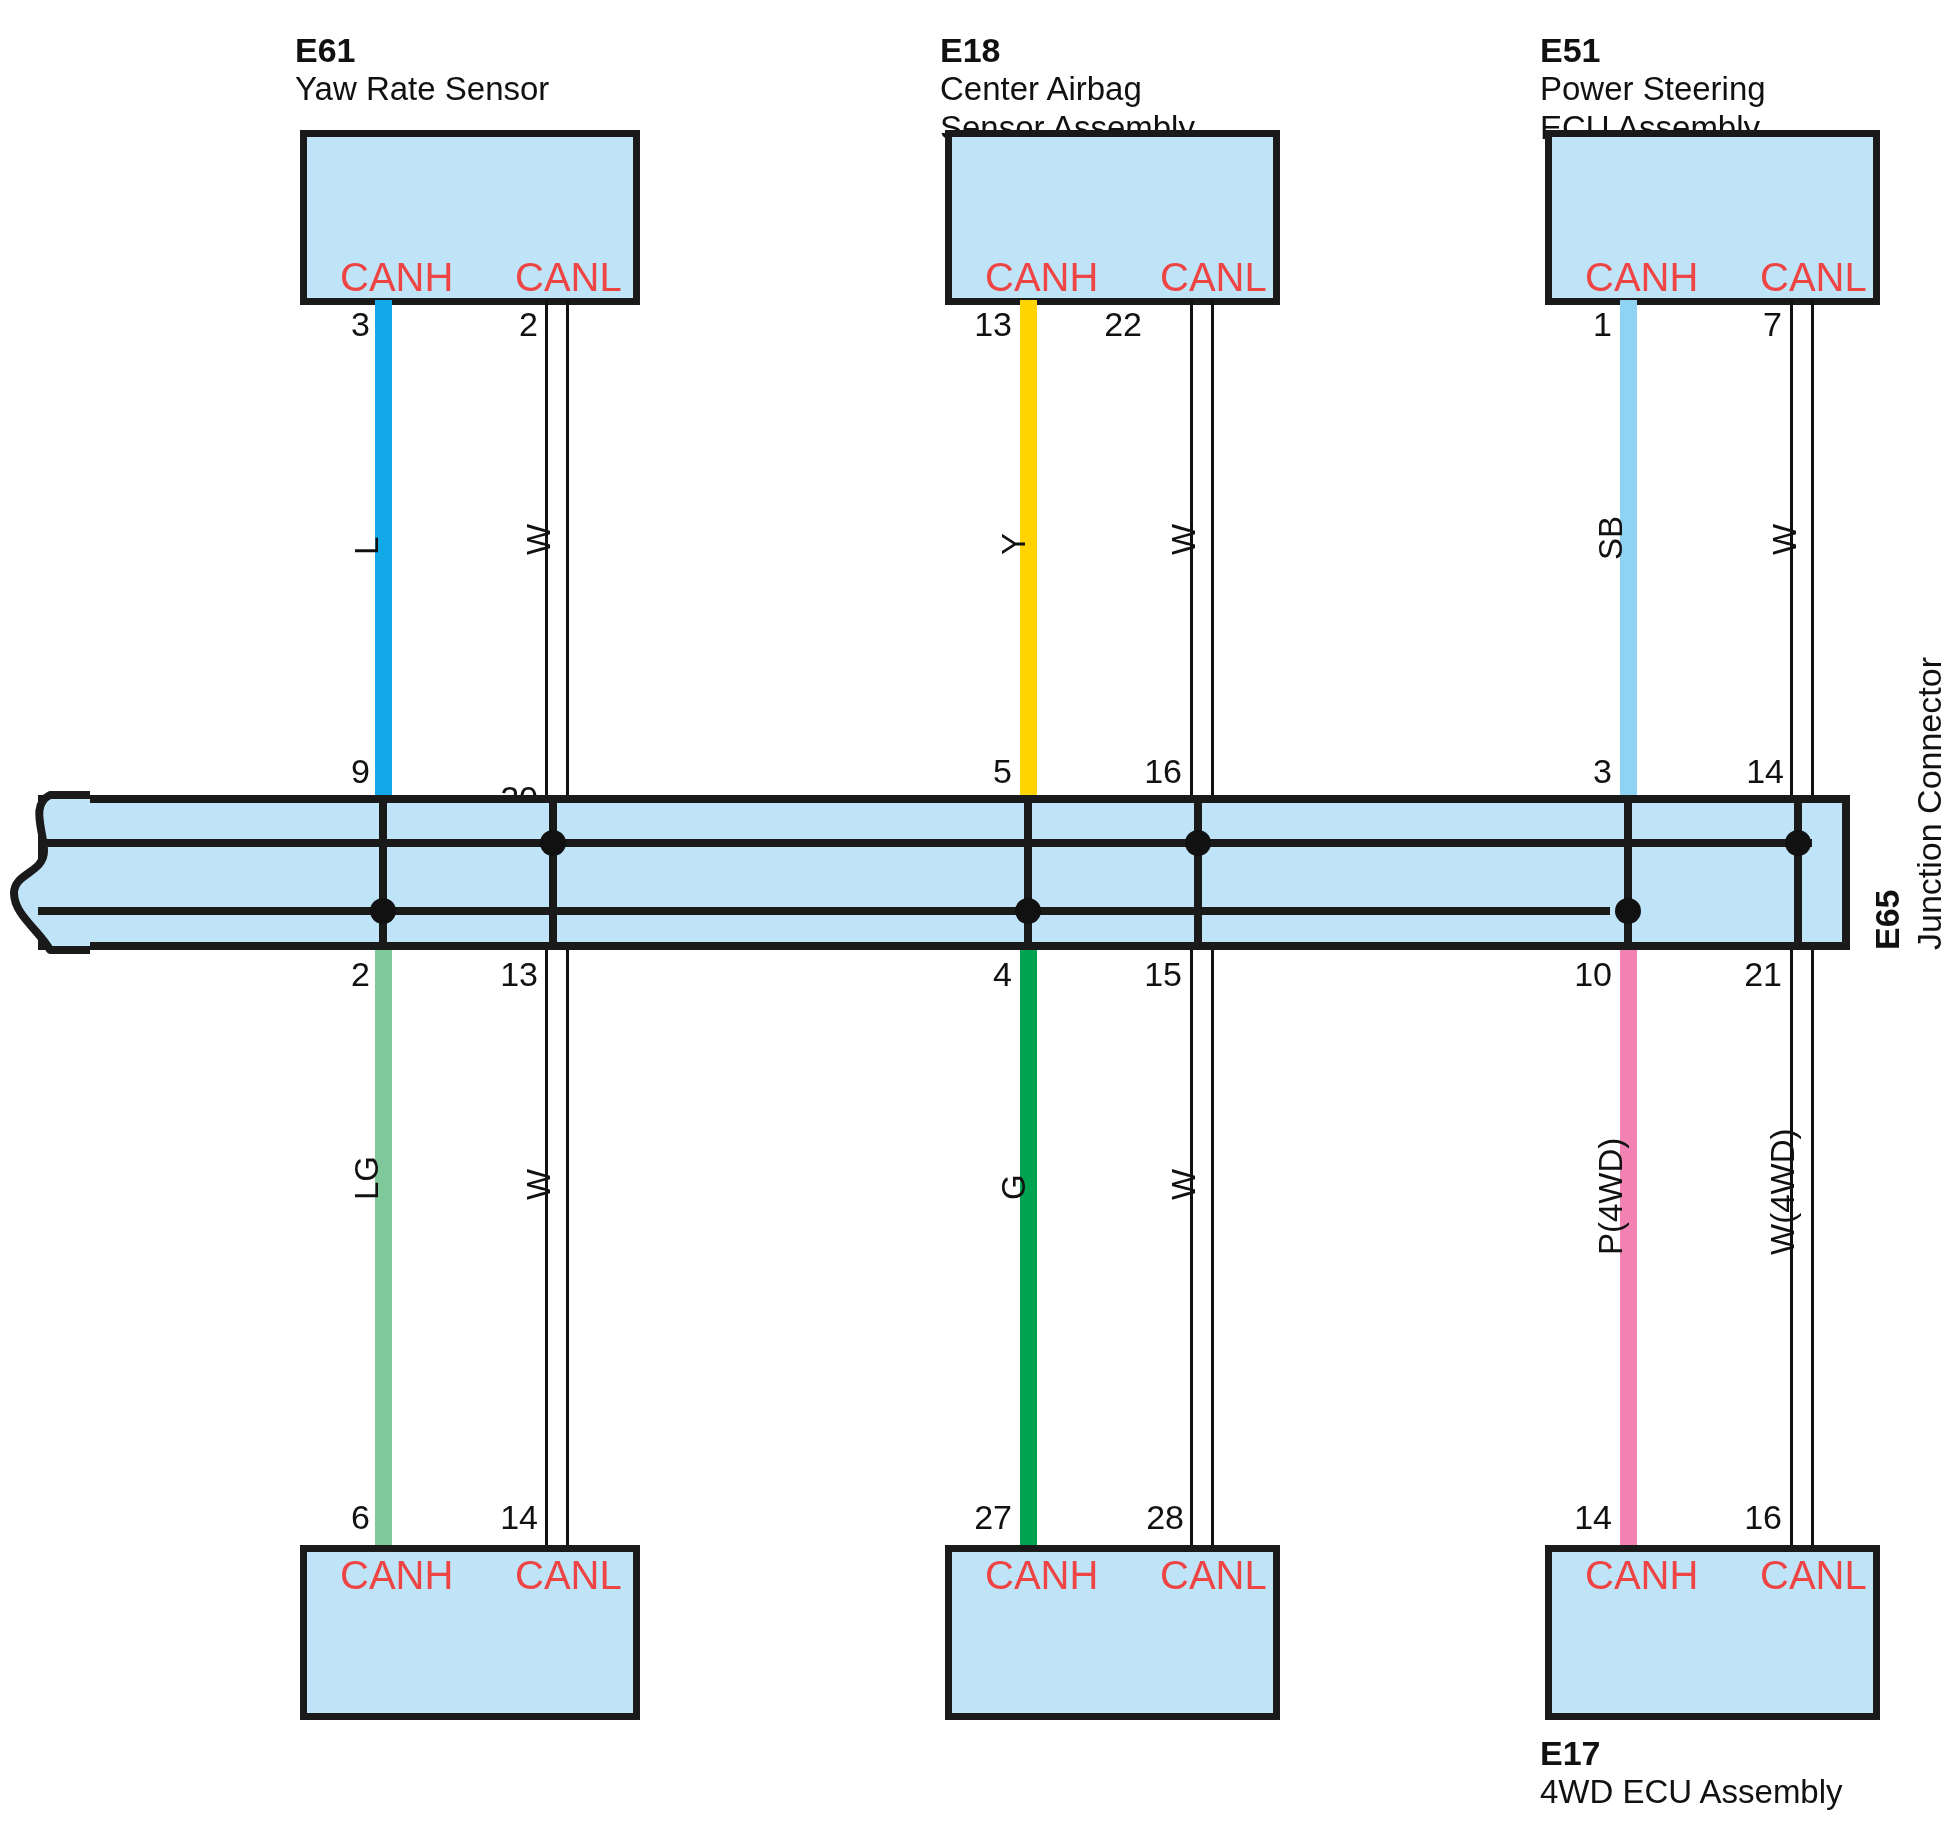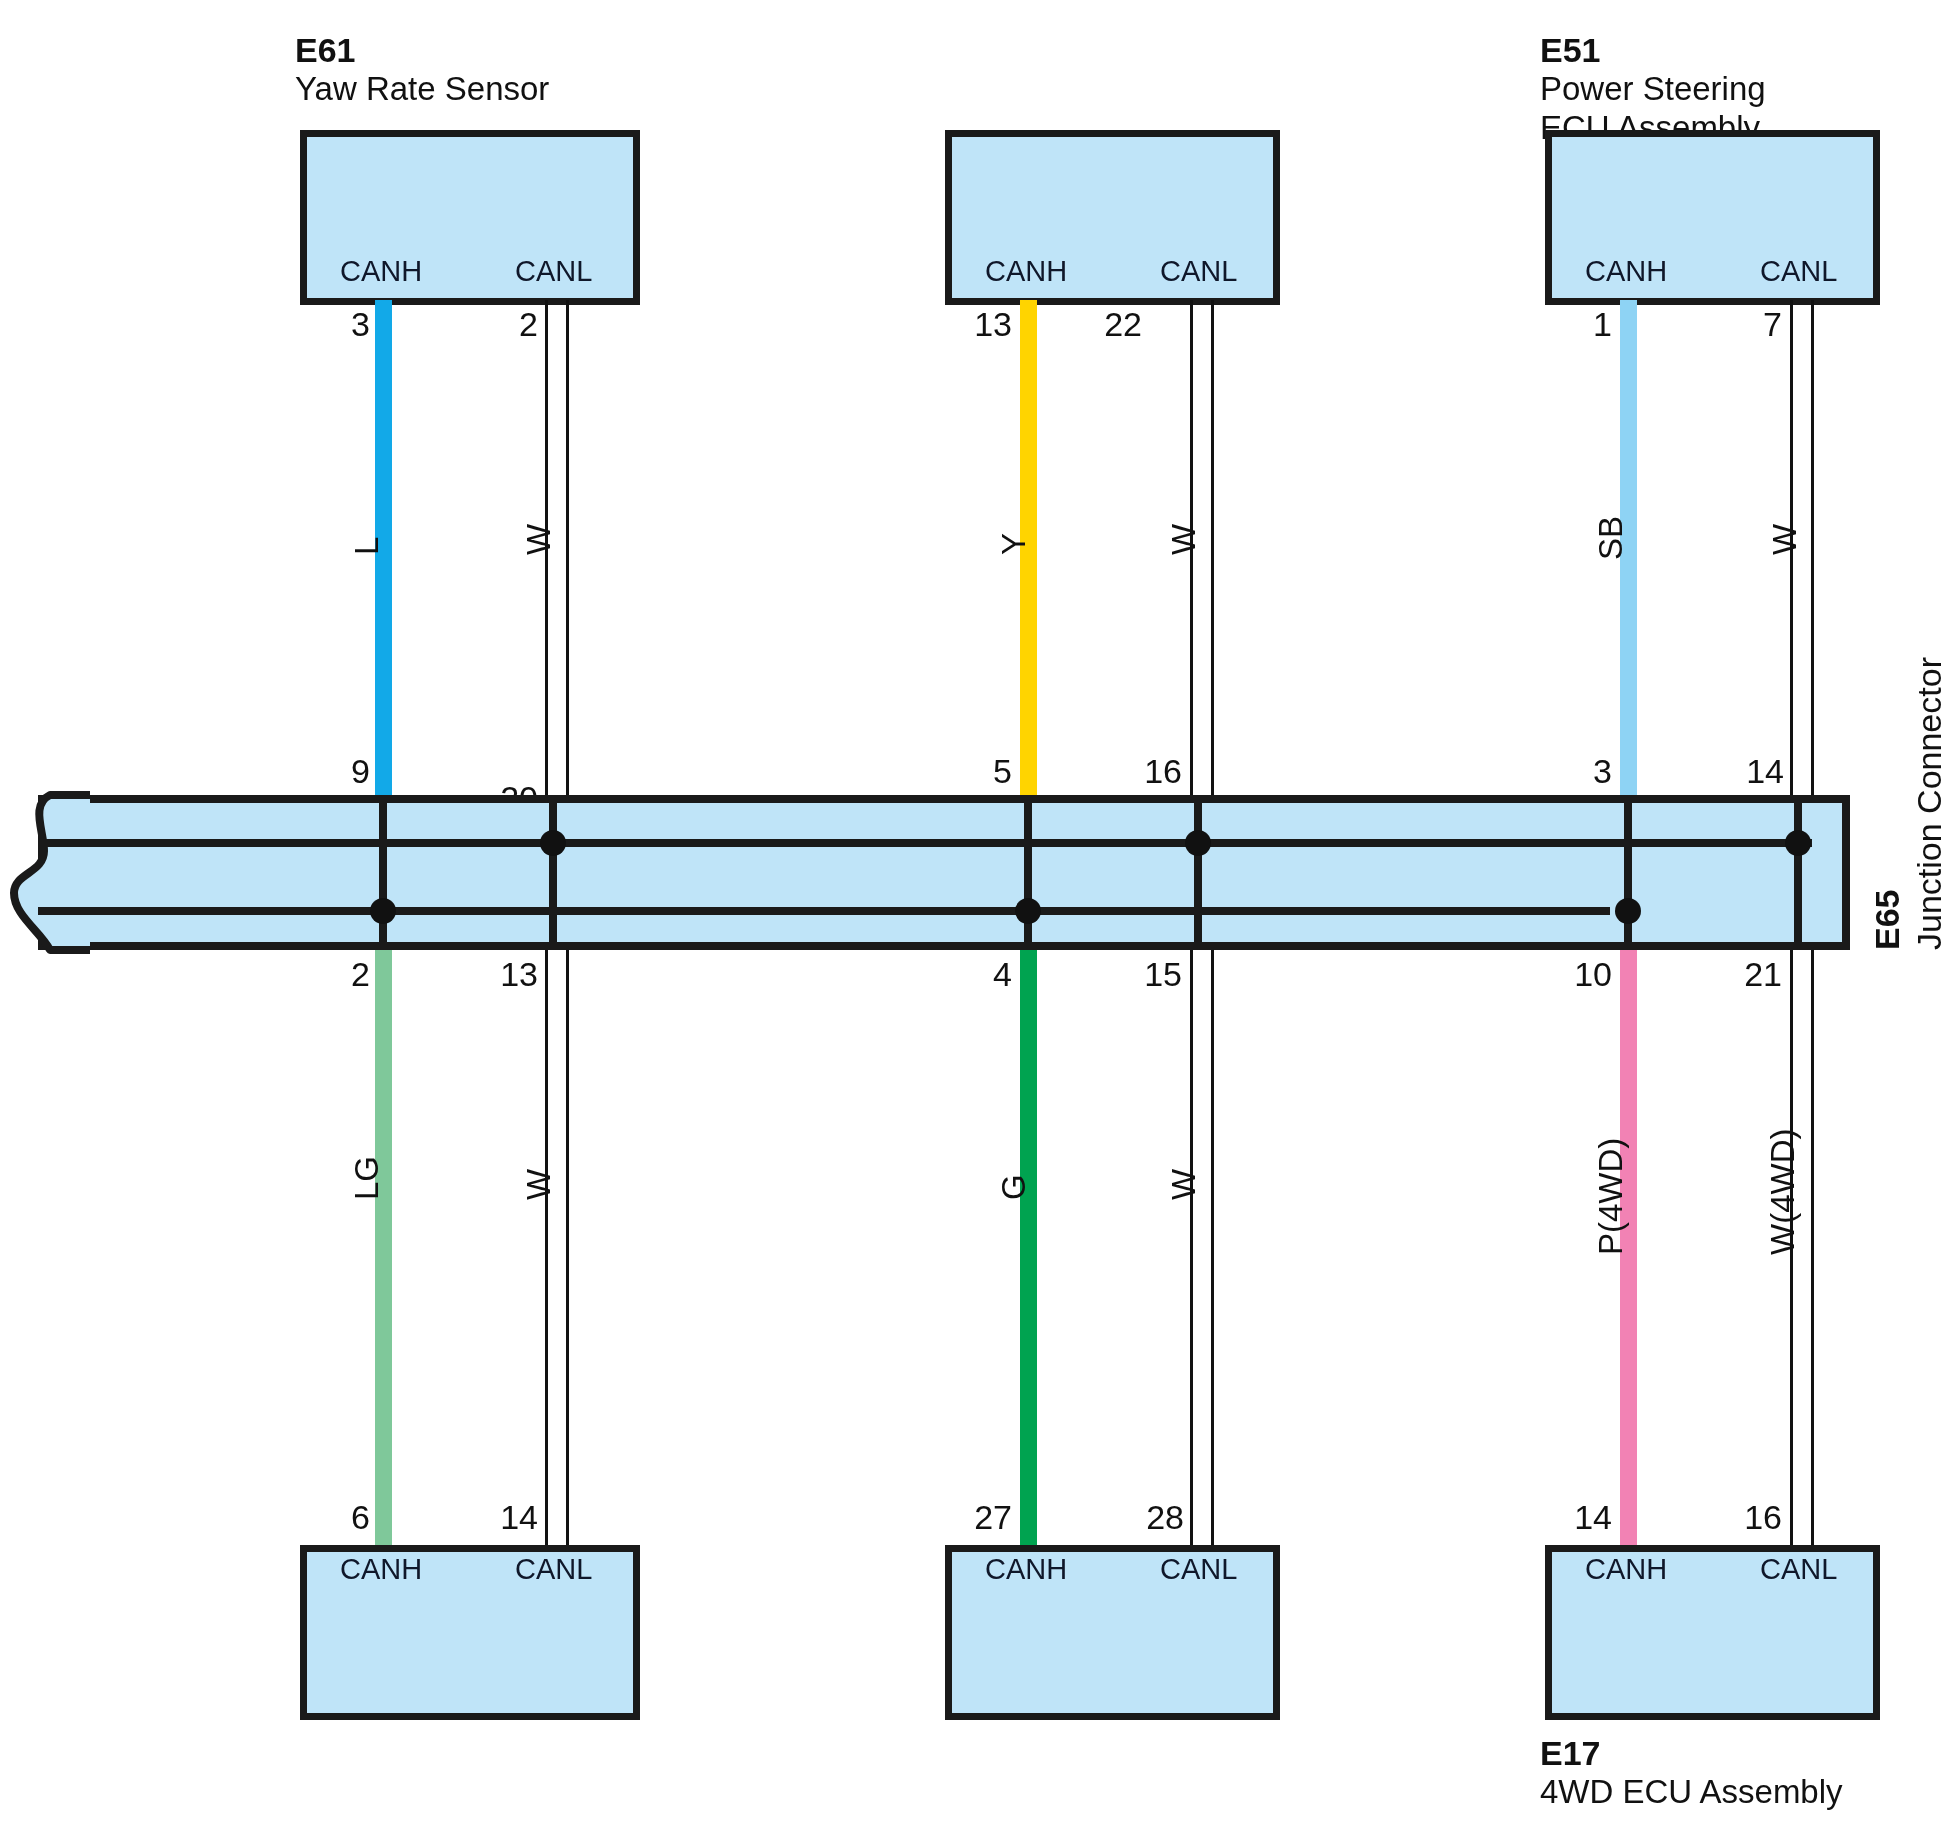--- a/index.html
+++ b/index.html
@@ -1,20 +1,20 @@
 <!DOCTYPE html>
 <html><head>
 <meta charset="utf-8">
 <style>
   html,body{margin:0;padding:0;background:#ffffff;}
   body{font-family:"Liberation Sans",sans-serif;}
   #page{position:relative;width:1952px;height:1821px;background:#fff;overflow:hidden;}
 
   .conn-box{position:absolute;background:#bfe4f8;border:7px solid #1a1a1a;box-sizing:border-box;}
-  .conn-pinlabel{position:absolute;font-size:29px;color:#0f172a;white-space:nowrap;}
+  .conn-pinlabel{position:absolute;font-size:40px;color:#ef4444;white-space:nowrap;}
   .conn-title{position:absolute;white-space:nowrap;line-height:1.18;}
   .conn-title .code{font-size:34px;font-weight:bold;color:#111;display:block;}
   .conn-title .desc{font-size:33px;color:#111;display:block;}
 
   .wire{position:absolute;}
   .wire-thick{width:17px;}
   .wire-pair{position:absolute;width:24px;}
   .wire-pair .ln{position:absolute;top:0;bottom:0;width:0;border-left:3px solid #111;}
   .wire-pair .ln.a{left:0;}
   .wire-pair .ln.b{right:0;}
@@ -54,20 +54,25 @@
   <div class="pin-num" style="left:330px;top:752px;width:40px;">9</div>
 
   <div class="wire-pair" style="left:545px;top:300px;height:500px;">
     <span class="ln a"></span>
     <span class="ln b"></span>
   </div>
   <div class="pin-num" style="left:498px;top:305px;width:40px;">2</div>
   <div class="wire-code" style="left:520px;top:555px;">W</div>
   <div class="pin-num" style="left:490px;top:752px;width:48px;margin-top:27px;">20</div>
 
+  <div class="conn-title" style="left:940px;top:30px;">
+    <span class="code">E18</span>
+    <span class="desc">Center Airbag</span>
+    <span class="desc">Sensor Assembly</span>
+  </div>
   <div class="conn-box" style="left:945px;top:130px;width:335px;height:175px;"></div>
   <div class="conn-pinlabel" style="left:985px;top:255px;">CANH</div>
   <div class="conn-pinlabel" style="left:1160px;top:255px;">CANL</div>
 
   <div class="wire wire-thick" style="left:1020px;top:300px;height:500px;background:#ffd400;"></div>
   <div class="pin-num" style="left:960px;top:305px;width:52px;">13</div>
   <div class="wire-code" style="left:995px;top:555px;">Y</div>
   <div class="pin-num" style="left:972px;top:752px;width:40px;">5</div>
 
   <div class="wire-pair" style="left:1190px;top:300px;height:500px;">

